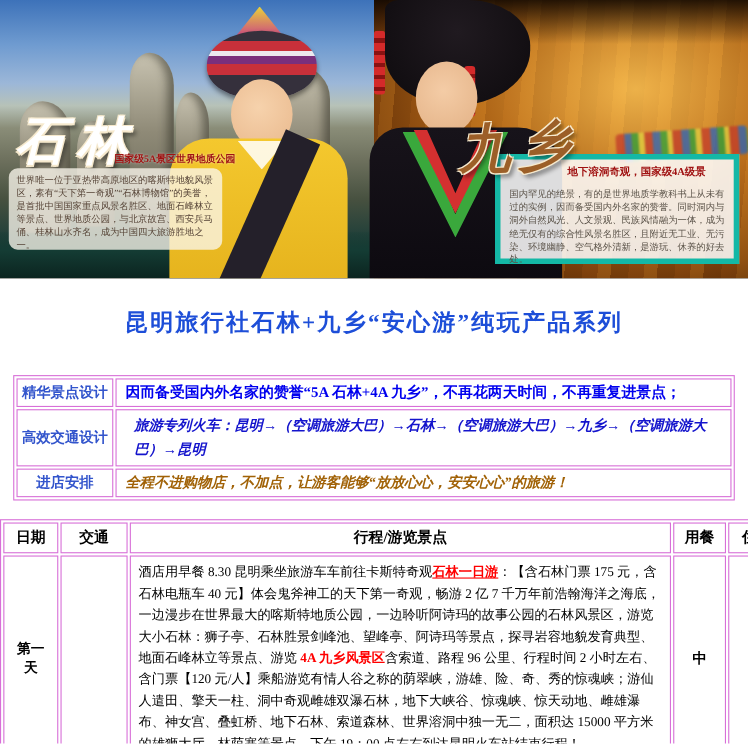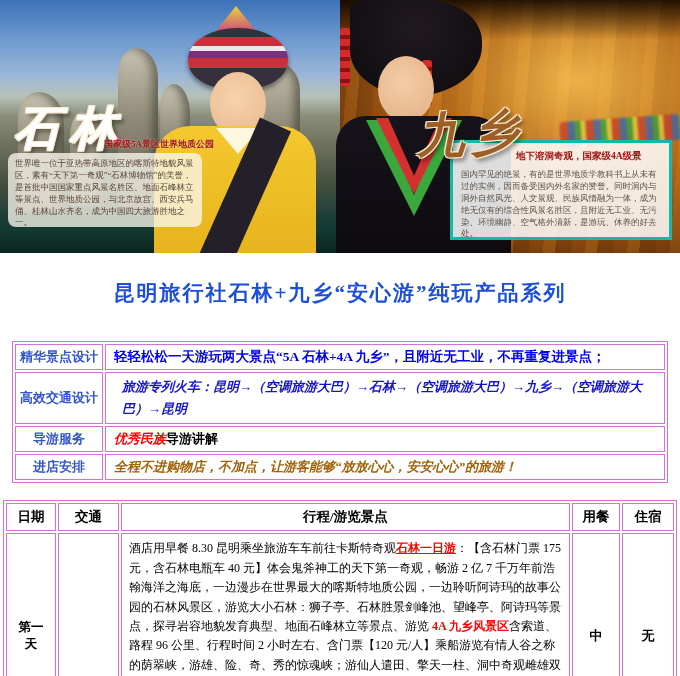--- a/index.html
+++ b/index.html
@@ -64,21 +64,21 @@
   
   .shilin-title { position:absolute; left:14px; top:98px; font-size:46px; font-weight:bold; font-style:italic;
     letter-spacing:10px; color:#ffffff;
     text-shadow:1px 1px 0 #f6e9cd,-1px -1px 0 #f6e9cd,1px -1px 0 #f6e9cd,-1px 1px 0 #f6e9cd,3px 4px 4px rgba(0,0,0,.45); }
   .shilin-sub { position:absolute; left:104px; top:138px; font-size:9px; font-weight:bold; color:#a01212;
     text-shadow:0 0 2px rgba(255,255,255,.6); }
   .shilin-panel { position:absolute; left:8px; top:153px; width:194px; height:74px;
     background:rgba(250,246,236,.78); border-radius:8px; padding:5px 7px;
     font-size:8.5px; line-height:1.4; color:#564437; }
   .jiuxiang-panel { position:absolute; left:450px; top:140px; width:222px; height:100px;
-    background:rgba(255,255,255,.86); border:3px solid #14b8a6; padding:26px 8px 5px 8px;
+    background:rgba(255,255,255,.86); border:5px solid #14b8a6; padding:26px 8px 5px 8px;
     font-size:8.5px; line-height:1.4; color:#5a5248; }
   .jiuxiang-title { position:absolute; left:416px; top:102px; font-size:48px; font-weight:bold; font-style:italic;
     letter-spacing:6px; color:#9c5f28; transform:rotate(-3deg);
     text-shadow:1px 1px 0 #f6e9cd,-1px -1px 0 #f6e9cd,1px -1px 0 #f6e9cd,-1px 1px 0 #f6e9cd,3px 4px 4px rgba(0,0,0,.4); }
   .jiuxiang-sub { position:absolute; left:516px; top:150px; font-size:9.5px; font-weight:bold; color:#a01212; }
 
   
   .page-title { margin:26px auto 0 auto; text-align:center; font-size:21px; font-weight:bold;
     letter-spacing:2px; color:#1d4ed8; }
 
@@ -90,21 +90,21 @@
   .t1 .lbl { width:88px; text-align:center; color:#3355cc; font-weight:bold; font-size:13px; padding:3px 2px;margin-left:29px; }
   .t1 .c-blue1 { color:#0000ee; font-weight:bold; font-size:13.5px; }
   .t1 .c-blue2 { color:#1414cc; font-weight:bold; font-size:13px; font-style:italic; line-height:1.7;padding-left:16px; }
   .t1 .c-mix   { font-size:13px; }
   .red-kai { color:#ff0000; font-weight:bold; font-style:italic; }
   .blk-b   { color:#000; font-weight:bold; }
   .t1 .c-red { color:#a16207; font-weight:bold; font-style:italic; font-size:13px; }
 
   .t2 { margin-top:17px; }
   .t2 th { font-size:13.5px; font-weight:bold; color:#000; padding:4px 2px; }
-  .t2 .col-date { width:50px; } .t2 .col-tr { width:61px; } .t2 .col-route { width:449px; }
+  .t2 .col-date { width:50px; } .t2 .col-tr { width:61px; } .t2 .col-route { width:492px; }
   .t2 .col-meal { width:48px; } .t2 .col-stay { width:52px; }
   .t2 .cell-date { text-align:center; font-weight:bold; font-size:12.5px; }
   .t2 .cell-route { font-size:12px; line-height:1.62; text-align:left; padding:5px 7px; }
   .t2 .cell-meal, .t2 .cell-stay { text-align:center; font-weight:bold; font-size:13px; }
   .seg-red { color:#ff0000; font-weight:bold; text-decoration:underline; }
   .seg-red2 { color:#ff0000; font-weight:bold; }
 </style>
 </head>
 <body>
 
@@ -148,29 +148,25 @@
   <div class="jiuxiang-title">九乡</div>
   <div class="jiuxiang-sub">地下溶洞奇观，国家级4A级景</div>
 </div>
 
 <h1 class="page-title">昆明旅行社石林+九乡“安心游”纯玩产品系列</h1>
 
 <table class="wtable t1">
   <tbody>
     <tr>
       <td class="lbl">精华景点设计</td>
-      <td class="c-blue1">轻轻松松一天游玩两大景点“5A 石林+4A 九乡”，且附近无工业，不再重复进景点；</td>
+      <td class="c-blue1">因而备受国内外名家的赞誉“5A 石林+4A 九乡”，不再花两天时间，不再重复进景点；</td>
     </tr>
     <tr>
       <td class="lbl">高效交通设计</td>
       <td class="c-blue2">旅游专列火车：昆明→（空调旅游大巴）→石林→（空调旅游大巴）→九乡→（空调旅游大巴）→昆明</td>
-    </tr>
-    <tr>
-      <td class="lbl">导游服务</td>
-      <td class="c-mix"><span class="red-kai">优秀民族</span><span class="blk-b">导游讲解</span></td>
     </tr>
     <tr>
       <td class="lbl">进店安排</td>
       <td class="c-red">全程不进购物店，不加点，让游客能够“放放心心，安安心心”的旅游！</td>
     </tr>
   </tbody>
 </table>
 
 <table class="wtable t2">
   <tbody>

